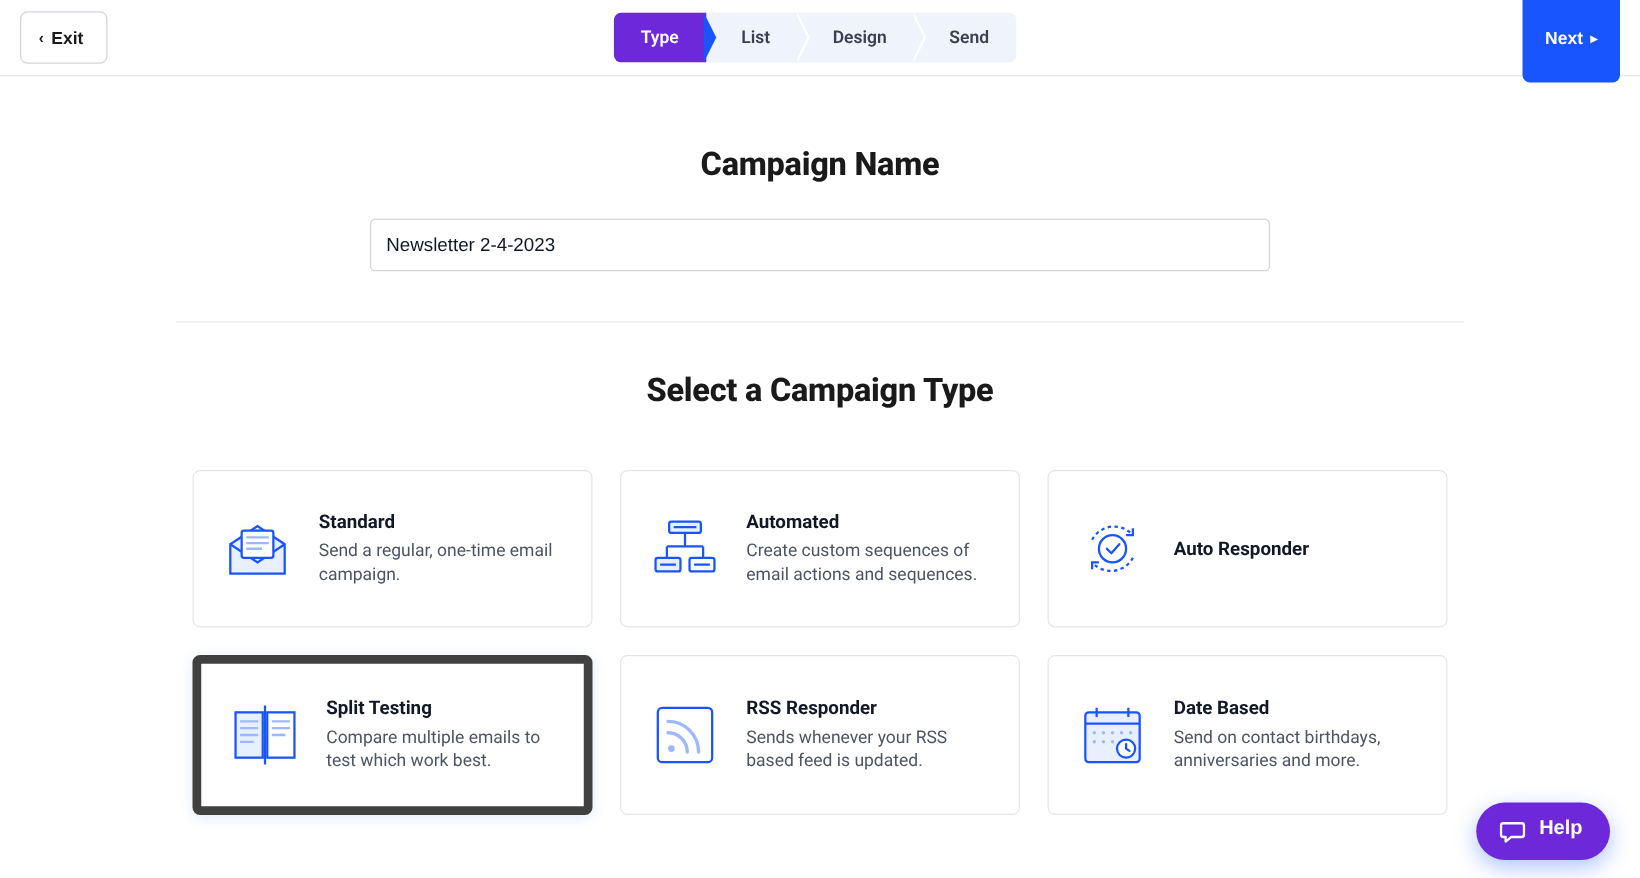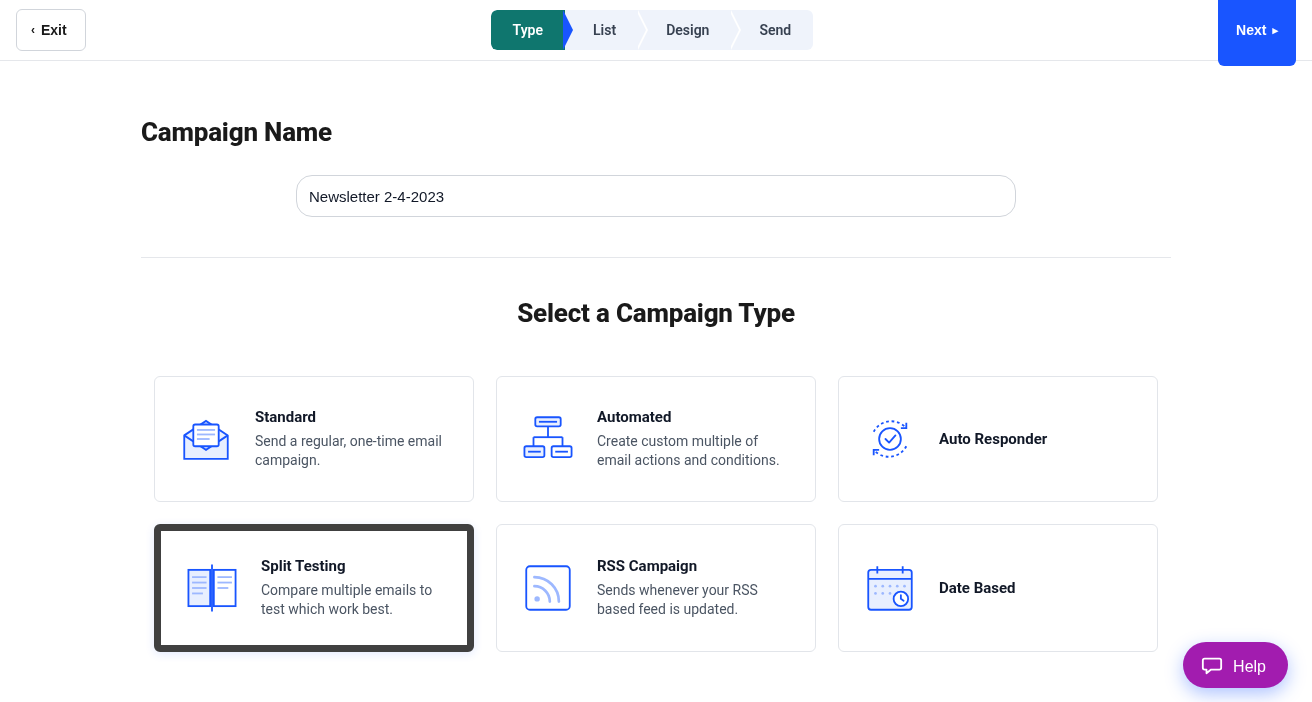--- a/index.html
+++ b/index.html
@@ -53,21 +53,21 @@
       font-size: 14px;
       font-weight: 600;
       color: #374151;
       cursor: pointer;
       display: flex;
       align-items: center;
       height: 100%;
     }
     .wizard-step:first-child { padding-left: 22px; }
     .wizard-step.active {
-      background: #0f766e;
+      background: #6d28d9;
       color: #ffffff;
       border-radius: 6px 0 0 6px;
     }
     .wizard-step:not(:last-child)::after {
       content: "";
       position: absolute;
       right: -8px;
       top: 50%;
       transform: translateY(-50%);
       width: 0; height: 0;
@@ -110,21 +110,21 @@
     }
     .next-btn .chev { font-size: 11px; }
 
     
     .main {
       max-width: 1030px;
       margin: 0 auto;
       padding: 56px 0 0;
     }
     .section-title {
-      text-align: left;
+      text-align: center;
       font-size: 26px;
       font-weight: 800;
       letter-spacing: -0.2px;
     }
     .section-sub {
       text-align: center;
       font-size: 15px;
       color: #374151;
       margin-top: 14px;
     }
@@ -132,21 +132,21 @@
       display: flex;
       justify-content: center;
       margin-top: 28px;
       padding-bottom: 40px;
       border-bottom: 1px solid #e5e7eb;
     }
     .name-input {
       width: 720px;
       height: 42px;
       border: 1px solid #d1d5db;
-      border-radius: 16px;
+      border-radius: 4px;
       padding: 0 12px;
       font-size: 15px;
       color: #111827;
       outline: none;
     }
 
     .type-title {
       text-align: center;
       font-size: 26px;
       font-weight: 800;
@@ -194,29 +194,29 @@
       color: #4b5563;
       margin-top: 6px;
       line-height: 1.35;
     }
 
     
     .help-pill {
       position: fixed;
       right: 24px;
       bottom: 14px;
-      background: #a21caf;
+      background: #6d28d9;
       color: #ffffff;
       border: none;
       border-radius: 999px;
       padding: 12px 22px 12px 18px;
       font-size: 16px;
-      font-weight: 400;
+      font-weight: 700;
       display: inline-flex;
-      align-items: flex-end;
+      align-items: flex-start;
       gap: 10px;
       cursor: pointer;
       box-shadow: 0 6px 18px rgba(25,85,255,0.35);
     }
     .help-pill svg { display: block; }
 
   </style>
 </head>
 <body>
 
@@ -285,21 +285,21 @@
           <line x1="16" y1="30" x2="16" y2="40" stroke="#1955ff" stroke-width="2"></line>
           <line x1="48" y1="30" x2="48" y2="40" stroke="#1955ff" stroke-width="2"></line>
           <rect x="6" y="40" width="22" height="12" rx="2" stroke="#1955ff" stroke-width="2" fill="#e8efff"></rect>
           <rect x="36" y="40" width="22" height="12" rx="2" stroke="#1955ff" stroke-width="2" fill="#ffffff"></rect>
           <line x1="10" y1="46" x2="24" y2="46" stroke="#1955ff" stroke-width="2"></line>
           <line x1="40" y1="46" x2="54" y2="46" stroke="#1955ff" stroke-width="2"></line>
         </svg>
       </div>
       <div>
         <div class="card-title">Automated</div>
-        <div class="card-desc">Create custom multiple of email actions and conditions.</div>
+        <div class="card-desc">Create custom sequences of email actions and sequences.</div>
       </div>
     </div>
 
     <div class="card">
       <div class="icon-wrap">
         <svg width="58" height="58" viewBox="0 0 64 64" fill="none">
           <circle cx="32" cy="32" r="12" stroke="#1955ff" stroke-width="2" fill="#ffffff"></circle>
           <path d="M27 32 L31 36 L38 28" stroke="#1955ff" stroke-width="2" fill="none" stroke-linecap="round" stroke-linejoin="round"></path>
           <path d="M14 24 A22 22 0 0 1 50 20" stroke="#1955ff" stroke-width="2" fill="none" stroke-dasharray="3 3"></path>
           <path d="M50 40 A22 22 0 0 1 14 44" stroke="#1955ff" stroke-width="2" fill="none" stroke-dasharray="3 3"></path>
@@ -336,21 +336,21 @@
     <div class="card">
       <div class="icon-wrap">
         <svg width="58" height="58" viewBox="0 0 64 64" fill="none">
           <rect x="8" y="8" width="48" height="48" rx="4" stroke="#1955ff" stroke-width="2" fill="#ffffff"></rect>
           <circle cx="20" cy="44" r="3" fill="#9db8ff"></circle>
           <path d="M17 30 A17 17 0 0 1 34 47" stroke="#9db8ff" stroke-width="3" fill="none" stroke-linecap="round"></path>
           <path d="M17 20 A27 27 0 0 1 44 47" stroke="#9db8ff" stroke-width="3" fill="none" stroke-linecap="round"></path>
         </svg>
       </div>
       <div>
-        <div class="card-title">RSS Campaign</div>
+        <div class="card-title">RSS Responder</div>
         <div class="card-desc">Sends whenever your RSS based feed is updated.</div>
       </div>
     </div>
 
     <div class="card">
       <div class="icon-wrap">
         <svg width="58" height="58" viewBox="0 0 64 64" fill="none">
           <rect x="8" y="12" width="48" height="44" rx="3" stroke="#1955ff" stroke-width="2" fill="#e8efff"></rect>
           <line x1="8" y1="22" x2="56" y2="22" stroke="#1955ff" stroke-width="2"></line>
           <line x1="18" y1="8" x2="18" y2="16" stroke="#1955ff" stroke-width="2"></line>
@@ -362,20 +362,21 @@
             <circle cx="48" cy="30" r="1.5" fill="#9db8ff"></circle>
           <circle cx="16" cy="38" r="1.5" fill="#9db8ff"></circle>
             <circle cx="24" cy="38" r="1.5" fill="#9db8ff"></circle>
             <circle cx="32" cy="38" r="1.5" fill="#9db8ff"></circle>
           <circle cx="44" cy="44" r="8" stroke="#1955ff" stroke-width="2" fill="#ffffff"></circle>
           <path d="M44 40 V44 L47 46" stroke="#1955ff" stroke-width="2" fill="none" stroke-linecap="round"></path>
         </svg>
       </div>
       <div>
         <div class="card-title">Date Based</div>
+        <div class="card-desc">Send on contact birthdays, anniversaries and more.</div>
       </div>
     </div>
 
   </div>
 </div>
 
 <button class="help-pill">
   <svg width="22" height="22" viewBox="0 0 24 24" fill="none">
     <path d="M4 5 h16 a2 2 0 0 1 2 2 v8 a2 2 0 0 1 -2 2 h-9 l-5 4 v-4 h-2 a2 2 0 0 1 -2 -2 v-8 a2 2 0 0 1 2 -2 z" stroke="#ffffff" stroke-width="2" fill="none" stroke-linejoin="round"></path>
   </svg>

